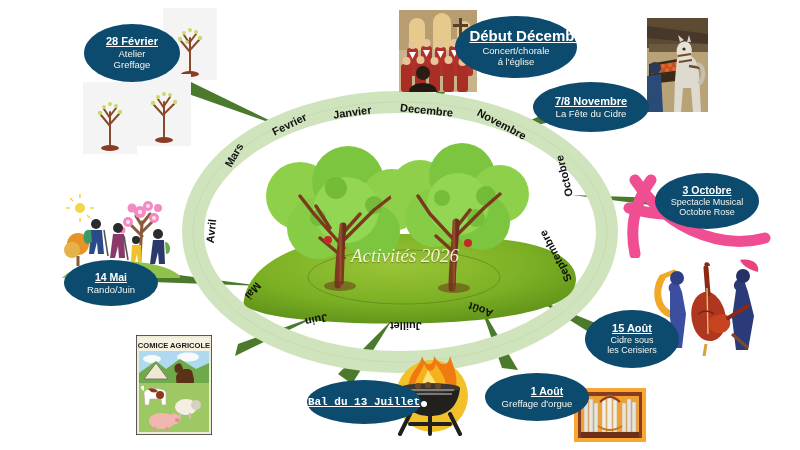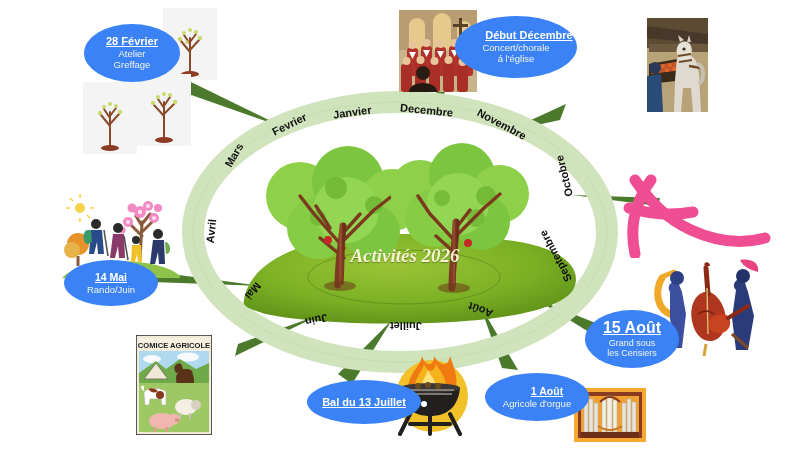--- a/index.html
+++ b/index.html
@@ -7,21 +7,21 @@
     width:800px;height:450px;overflow:hidden;position:relative;
     background:#ffffff;
     font-family:"Liberation Sans", sans-serif;
   }
   .stage{position:absolute;left:0;top:0;width:800px;height:450px;}
   svg.layer{position:absolute;left:0;top:0;width:800px;height:450px;}
 
   
   .bubble{
     position:absolute;
-    background:#3b82f6;
+    background:#0c4a6e;
     border-radius:50%;
     color:#ffffff;
     text-align:center;
     display:flex;flex-direction:column;align-items:center;justify-content:center;
     box-sizing:border-box;
     z-index:6;
     line-height:1.18;
   }
   .bubble .ttl{
     font-weight:bold;
@@ -160,21 +160,21 @@
   <div class="month" style="left:199px;top:225px;transform:rotate(-84deg);">Avril</div>
   <div class="month" style="left:244px;top:285px;transform:rotate(-230deg);">Mai</div>
   <div class="month" style="left:305px;top:314px;transform:rotate(-192deg);">Juin</div>
   <div class="month" style="left:390px;top:320px;transform:rotate(-180deg);">Juillet</div>
   <div class="month" style="left:468px;top:304px;transform:rotate(-160deg);">Août</div>
   <div class="month" style="left:527px;top:250px;transform:rotate(-118deg);">Septembre</div>
   <div class="month" style="left:543px;top:170px;transform:rotate(-104deg);">Octobre</div>
   <div class="month" style="left:475px;top:118px;transform:rotate(28deg);">Novembre</div>
   <div class="month" style="left:400px;top:104px;transform:rotate(6deg);">Decembre</div>
 
-  <div class="center-title" style="left:300px;top:244px;width:210px;font-weight:bold;">
+  <div class="center-title" style="left:300px;top:244px;width:210px;">
     <div>Activités 2026</div>
   </div>
 
   <div class="pic" style="left:163px;top:8px;width:54px;height:72px;">
     <svg viewBox="0 0 54 72">
       <rect width="54" height="72" fill="#f4f4f4"></rect>
       <path d="M27,66 L27,30 M27,44 L18,33 M27,42 L36,32 M27,36 L21,27 M27,34 L33,26" stroke="#8a4a2a" stroke-width="2" fill="none" stroke-linecap="round"></path>
       <g fill="#cbd96a">
         <circle cx="17" cy="31" r="2.2"></circle>
           <circle cx="37" cy="30" r="2.2"></circle>
@@ -484,40 +484,49 @@
     </svg>
   </div>
 
   <div class="bubble" style="left:84px;top:24px;width:96px;height:58px;font-size:9.5px;">
     <div class="ttl" style="font-size:11px;">28 Février</div>
     <div class="sub">Atelier</div>
     <div class="sub">Greffage</div>
   </div>
 
   <div class="bubble" style="left:455px;top:16px;width:122px;height:62px;font-size:9.5px;">
-    <div class="ttl" style="font-size:11px;margin-left:26px;">Début Décembre</div>
+    <div class="ttl" style="font-size:15px;margin-left:26px;">Début Décembre</div>
     <div class="sub">Concert/chorale</div>
     <div class="sub">á l'église</div>
   </div>
 
-
+  <div class="bubble" style="left:533px;top:82px;width:116px;height:50px;font-size:9.5px;">
+    <div class="ttl" style="font-size:11px;">7/8 Novembre</div>
+    <div class="sub">La Fête du  Cidre</div>
+  </div>
+
+  <div class="bubble" style="left:655px;top:173px;width:104px;height:56px;font-size:9px;">
+    <div class="ttl" style="font-size:10.5px;">3 Octobre</div>
+    <div class="sub">Spectacle Musical</div>
+    <div class="sub">Octobre Rose</div>
+  </div>
 
   <div class="bubble" style="left:585px;top:310px;width:94px;height:58px;font-size:9px;">
-    <div class="ttl" style="font-size:16px;">15 Août</div>
-    <div class="sub">Grand sous</div>
+    <div class="ttl" style="font-size:11px;">15 Août</div>
+    <div class="sub">Cidre sous</div>
     <div class="sub">les Cerisiers</div>
   </div>
 
   <div class="bubble" style="left:485px;top:373px;width:104px;height:48px;font-size:9.5px;">
     <div class="ttl" style="font-size:10.5px;margin-left:20px;">1 Août</div>
-    <div class="sub">Agricole d'orgue</div>
+    <div class="sub">Greffage d'orgue</div>
   </div>
 
   <div class="bubble" style="left:307px;top:380px;width:114px;height:44px;font-size:10px;">
-    <div class="ttl" style="font-size:11px;">Bal du 13 Juillet</div>
+    <div class="ttl" style="font-size:11px;font-family:Liberation Mono, monospace;">Bal du 13 Juillet</div>
   </div>
 
 
   <div class="bubble" style="left:64px;top:260px;width:94px;height:46px;font-size:9.5px;">
     <div class="ttl" style="font-size:10.5px;text-align:right;">14 Mai</div>
     <div class="sub">Rando/Juin</div>
   </div>
 
 </div>
 

